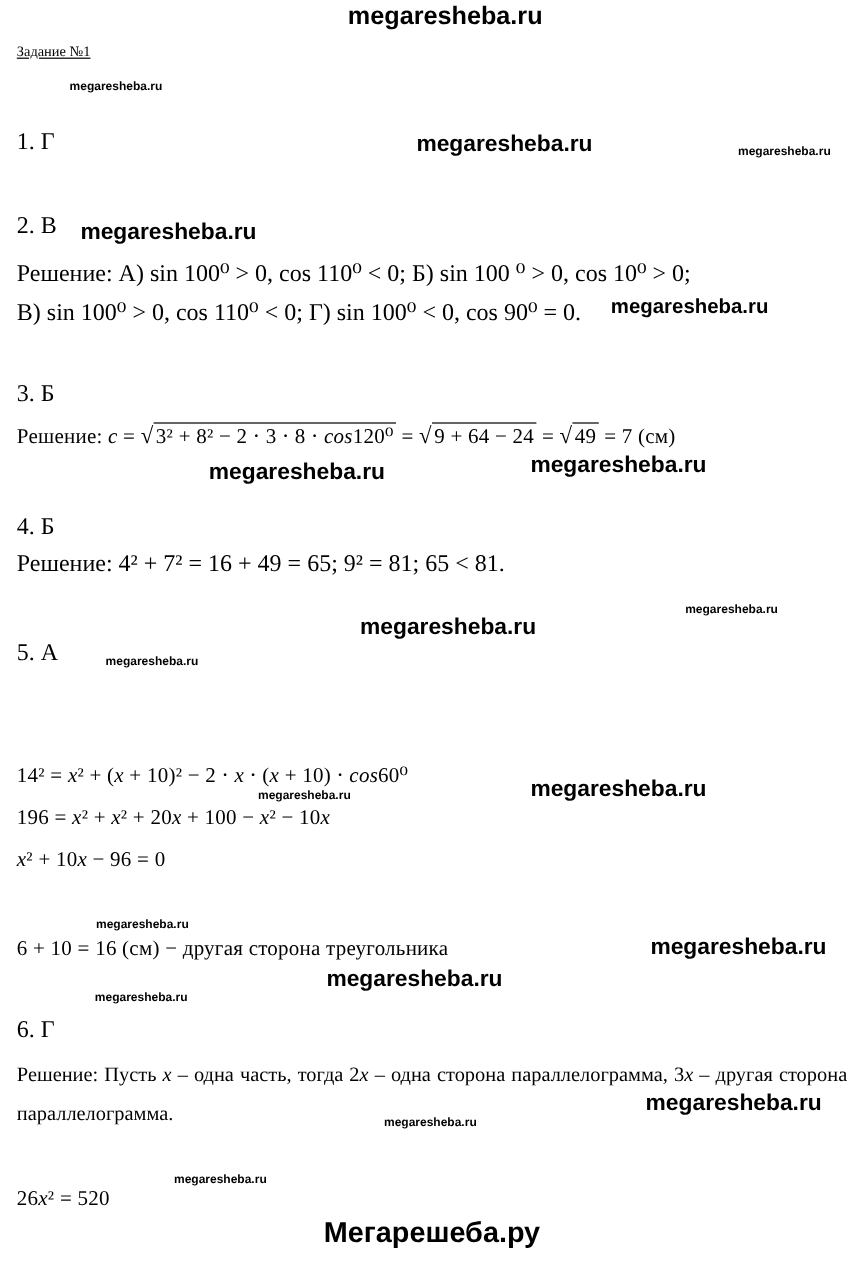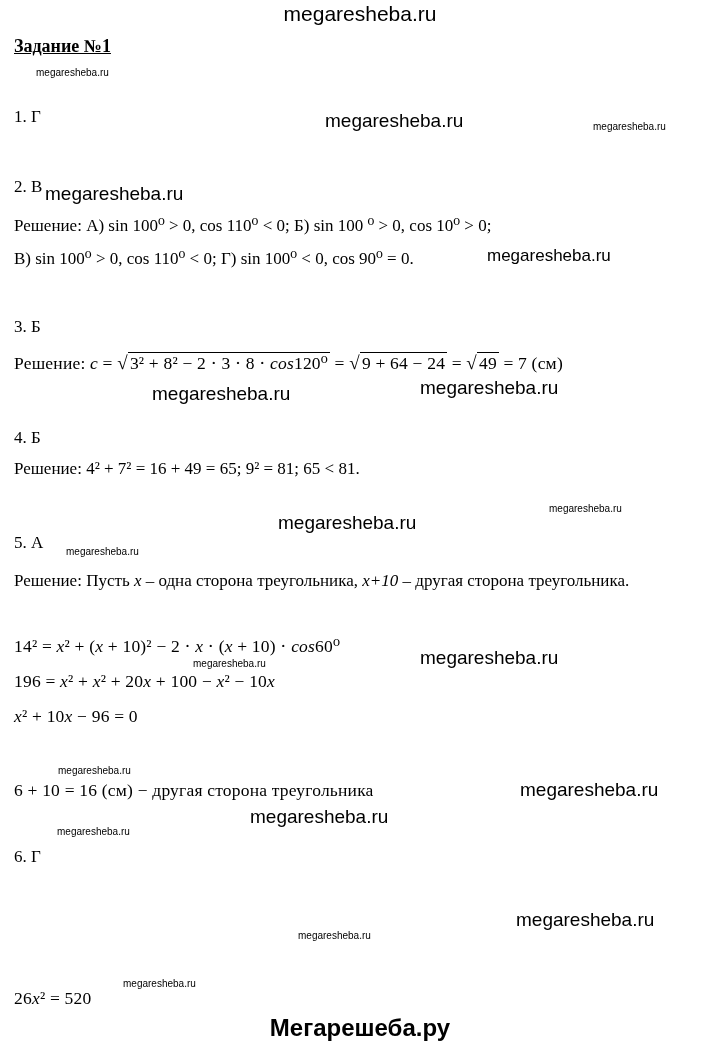--- a/index.html
+++ b/index.html
@@ -1,23 +1,23 @@
 <!DOCTYPE html>
 <html><head>
 <meta charset="utf-8">
 <style>
   html,body{margin:0;padding:0;background:#fff;}
   .page{position:relative;width:720px;height:1064px;background:#ffffff;color:#000;
         font-family:"Liberation Serif","DejaVu Serif",serif;overflow:hidden;}
-  .line{position:absolute;left:14px;font-size:17px;white-space:nowrap;}
+  .line{position:absolute;left:14px;font-size:20px;white-space:nowrap;}
   .para{position:absolute;left:14px;width:692px;font-size:17px;line-height:32px;text-align:justify;}
   .math{font-size:17.5px;letter-spacing:0.2px;}
   .it{font-style:italic;}
-  .task-title{font-weight:bold;font-size:18px;text-decoration:underline;}
-  .wm{position:absolute;font-family:"Liberation Sans","DejaVu Sans",sans-serif;font-weight:normal;white-space:nowrap;}
+  .task-title{font-weight:normal;font-size:12px;text-decoration:underline;}
+  .wm{position:absolute;font-family:"Liberation Sans","DejaVu Sans",sans-serif;font-weight:bold;white-space:nowrap;margin-left:22px;}
   .wm-xl{font-size:21px;}
   .wm-lg{font-size:19px;}
   .wm-md{font-size:17px;}
   .wm-sm{font-size:10px;}
   .center{left:0;right:0;text-align:center;}
   .footer{position:absolute;left:0;right:0;text-align:center;top:1014px;
           font-family:"Liberation Sans","DejaVu Sans",sans-serif;font-weight:bold;font-size:24px;}
   .rad{white-space:nowrap;}
   .rad .sign{font-size:19px;}
   .ovl{border-top:1.4px solid #000;display:inline-block;padding:0 2px;line-height:1.15;text-align:center;}
@@ -58,23 +58,23 @@
 
   <div class="line" style="top:317px">3. Б</div>
   <div class="line math" style="top:352px">
     <span><span>Решение: </span><span class="it">c</span><span> = </span></span><span class="rad"><span class="sign">√</span><span class="ovl"><span>3² + 8² − 2 ⋅ 3 ⋅ 8 ⋅ </span><span class="it">cos</span><span>120⁰</span></span></span><span> = </span><span class="rad"><span class="sign">√</span><span class="ovl">9 + 64 − 24</span></span><span> = </span><span class="rad"><span class="sign">√</span><span class="ovl">49</span></span><span> = 7 (см)</span>
   </div>
 
   <div class="line" style="top:428px">4. Б</div>
   <div class="line" style="top:459px">Решение: 4² + 7² = 16 + 49 = 65; 9² = 81; 65 &lt; 81.</div>
 
   <div class="line" style="top:533px">5. А</div>
-  <div class="para" style="top:565px"><span>Решение: Пусть </span><span class="it">x</span><span> – одна сторона треугольника, </span><span class="it">x+10</span><span> – другая сторона треугольника.</span></div>
   <div class="line math" style="top:636px"><span>14² = </span><span class="it">x</span><span>² + (</span><span class="it">x</span><span> + 10)² − 2 ⋅ </span><span class="it">x</span><span> ⋅ (</span><span class="it">x</span><span> + 10) ⋅ </span><span class="it">cos</span><span>60⁰</span></div>
   <div class="line math" style="top:671px"><span>196 = </span><span class="it">x</span><span>² + </span><span class="it">x</span><span>² + 20</span><span class="it">x</span><span> + 100 − </span><span class="it">x</span><span>² − 10</span><span class="it">x</span></div>
   <div class="line math" style="top:706px"><span class="it">x</span><span>² + 10</span><span class="it">x</span><span> − 96 = 0</span></div>
   <div class="line math" style="top:780px">6 + 10 = 16 (см) − другая сторона треугольника</div>
 
   <div class="line" style="top:847px">6. Г</div>
+  <div class="para" style="top:880px"><span>Решение: Пусть </span><span class="it">x</span><span> – одна часть, тогда 2</span><span class="it">x</span><span> – одна сторона параллелограмма, 3</span><span class="it">x</span><span> – другая сторона параллелограмма.</span></div>
   <div class="line math" style="top:988px"><span>26</span><span class="it">x</span><span>² = 520</span></div>
 
   <div class="footer">Мегарешеба.ру</div>
 </div>
 
 </body></html>

